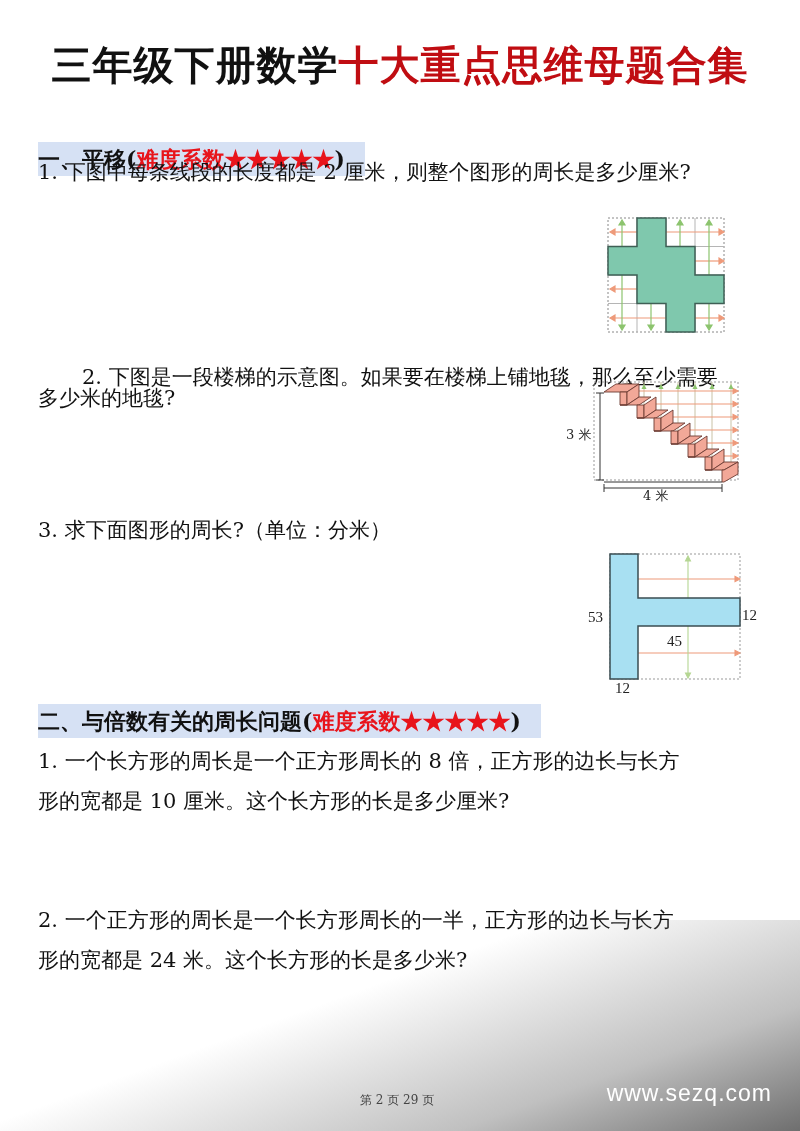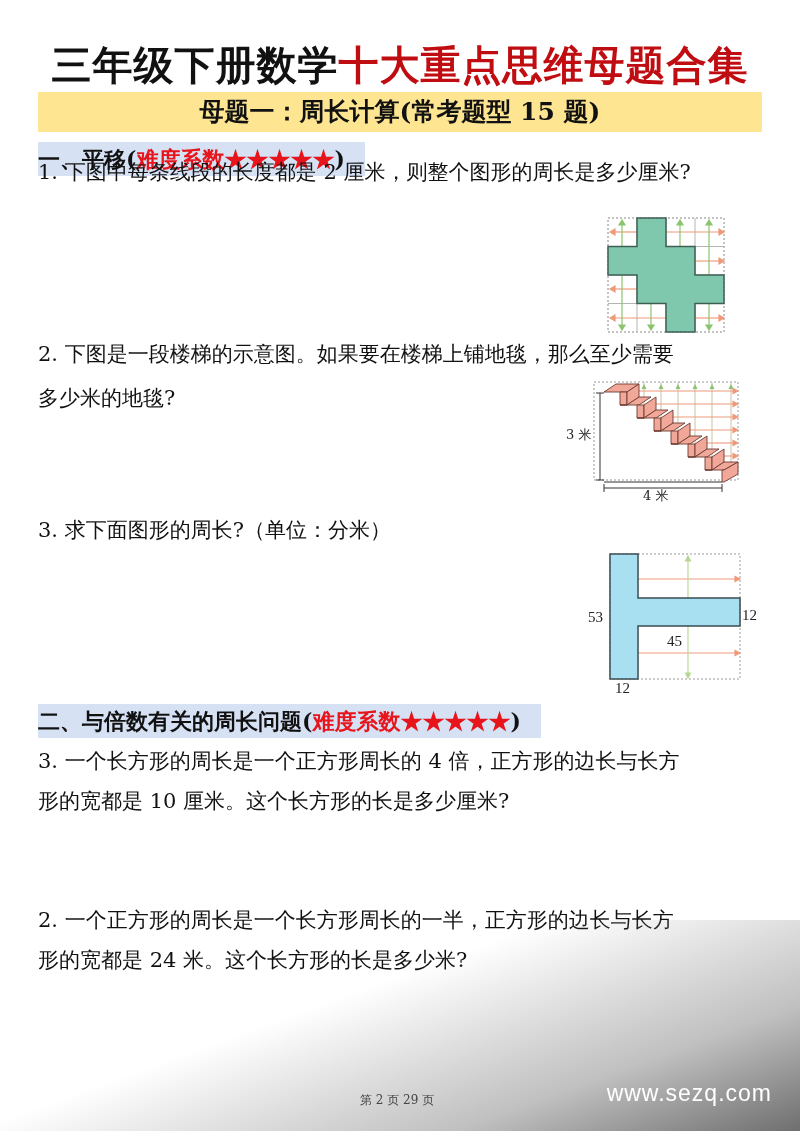--- a/index.html
+++ b/index.html
@@ -66,21 +66,20 @@
   </style>
 </head>
 <body>
 
 <div class="page">
 
   <div class="doc-title">
     <span class="black">三年级下册数学</span><span class="red">十大重点思维母题合集</span>
   </div>
 
-  <div class="topic-bar">母题一：周长计算(常考题型 15 题)</div>
 
   <div class="section-head" style="top:142px;">
     <span>一、平移(</span><span class="red">难度系数</span><span class="red">★★★★★</span><span>)</span>
   </div>
 
   <div class="q" style="top:149px;">
     <div style="height:44px; margin-top:0;"></div>
   </div>
   <div class="q" style="top:150px;">1.  下图中每条线段的长度都是 2 厘米，则整个图形的周长是多少厘米?</div>
 
@@ -122,21 +121,21 @@
         <line x1="18" y1="61" x2="18" y2="114"></line>
       <polygon points="47,116 44,111 50,111"></polygon>
         <line x1="47" y1="89" x2="47" y2="114"></line>
       <polygon points="105,116 102,111 108,111"></polygon>
         <line x1="105" y1="89" x2="105" y2="114"></line>
     </g>
 
     <polygon points="33,4 62,4 62,32.5 91,32.5 91,61 120,61 120,89.5 91,89.5 91,118 62,118 62,89.5 33,89.5 33,61 4,61 4,32.5 33,32.5" fill="#7fc8ad" stroke="#3f5f55" stroke-width="1.5"></polygon>
   </svg>
 
-  <div class="q" style="top:332px;">2.  下图是一段楼梯的示意图。如果要在楼梯上铺地毯，那么至少需要</div>
+  <div class="q" style="top:355px;margin-left:44px;">2.  下图是一段楼梯的示意图。如果要在楼梯上铺地毯，那么至少需要</div>
   <div class="q" style="top:376px;">多少米的地毯?</div>
 
   <svg class="fig" style="left:560px; top:374px;" width="190" height="130" viewBox="0 0 190 130">
 
     <rect x="34" y="8" width="144" height="98" fill="none" stroke="#999" stroke-width="1" stroke-dasharray="2,2"></rect>
 
     <g stroke="#c9c2a6" stroke-width="1">
       <line x1="67" y1="8" x2="67" y2="30"></line>
       <line x1="84" y1="8" x2="84" y2="44"></line>
       <line x1="101" y1="8" x2="101" y2="57"></line>
@@ -226,21 +225,21 @@
   </svg>
   <div style="position:absolute; left:588px; top:609px; font-size:15px; color:#222; font-family:'Liberation Serif', serif;">53</div>
   <div style="position:absolute; left:742px; top:607px; font-size:15px; color:#222; font-family:'Liberation Serif', serif;">12</div>
   <div style="position:absolute; left:667px; top:633px; font-size:15px; color:#222; font-family:'Liberation Serif', serif;">45</div>
   <div style="position:absolute; left:615px; top:680px; font-size:15px; color:#222; font-family:'Liberation Serif', serif;">12</div>
 
   <div class="section-head" style="top:704px;">
     <span>二、与倍数有关的周长问题(</span><span class="red">难度系数</span><span class="red">★★★★★</span><span>)</span>
   </div>
 
-  <div class="q" style="top:739px;">3.  一个长方形的周长是一个正方形周长的 4 倍，正方形的边长与长方</div>
+  <div class="q" style="top:739px;">1.  一个长方形的周长是一个正方形周长的 8 倍，正方形的边长与长方</div>
   <div class="q" style="top:779px;">形的宽都是 10 厘米。这个长方形的长是多少厘米?</div>
 
   <div class="q" style="top:898px;">2.  一个正方形的周长是一个长方形周长的一半，正方形的边长与长方</div>
   <div class="q" style="top:938px;">形的宽都是 24 米。这个长方形的长是多少米?</div>
 
   <div class="watermark-fade"></div>
 
   <div class="page-num">第 2 页  29 页</div>
 
   <div class="wm-url">www.sezq.com</div>

